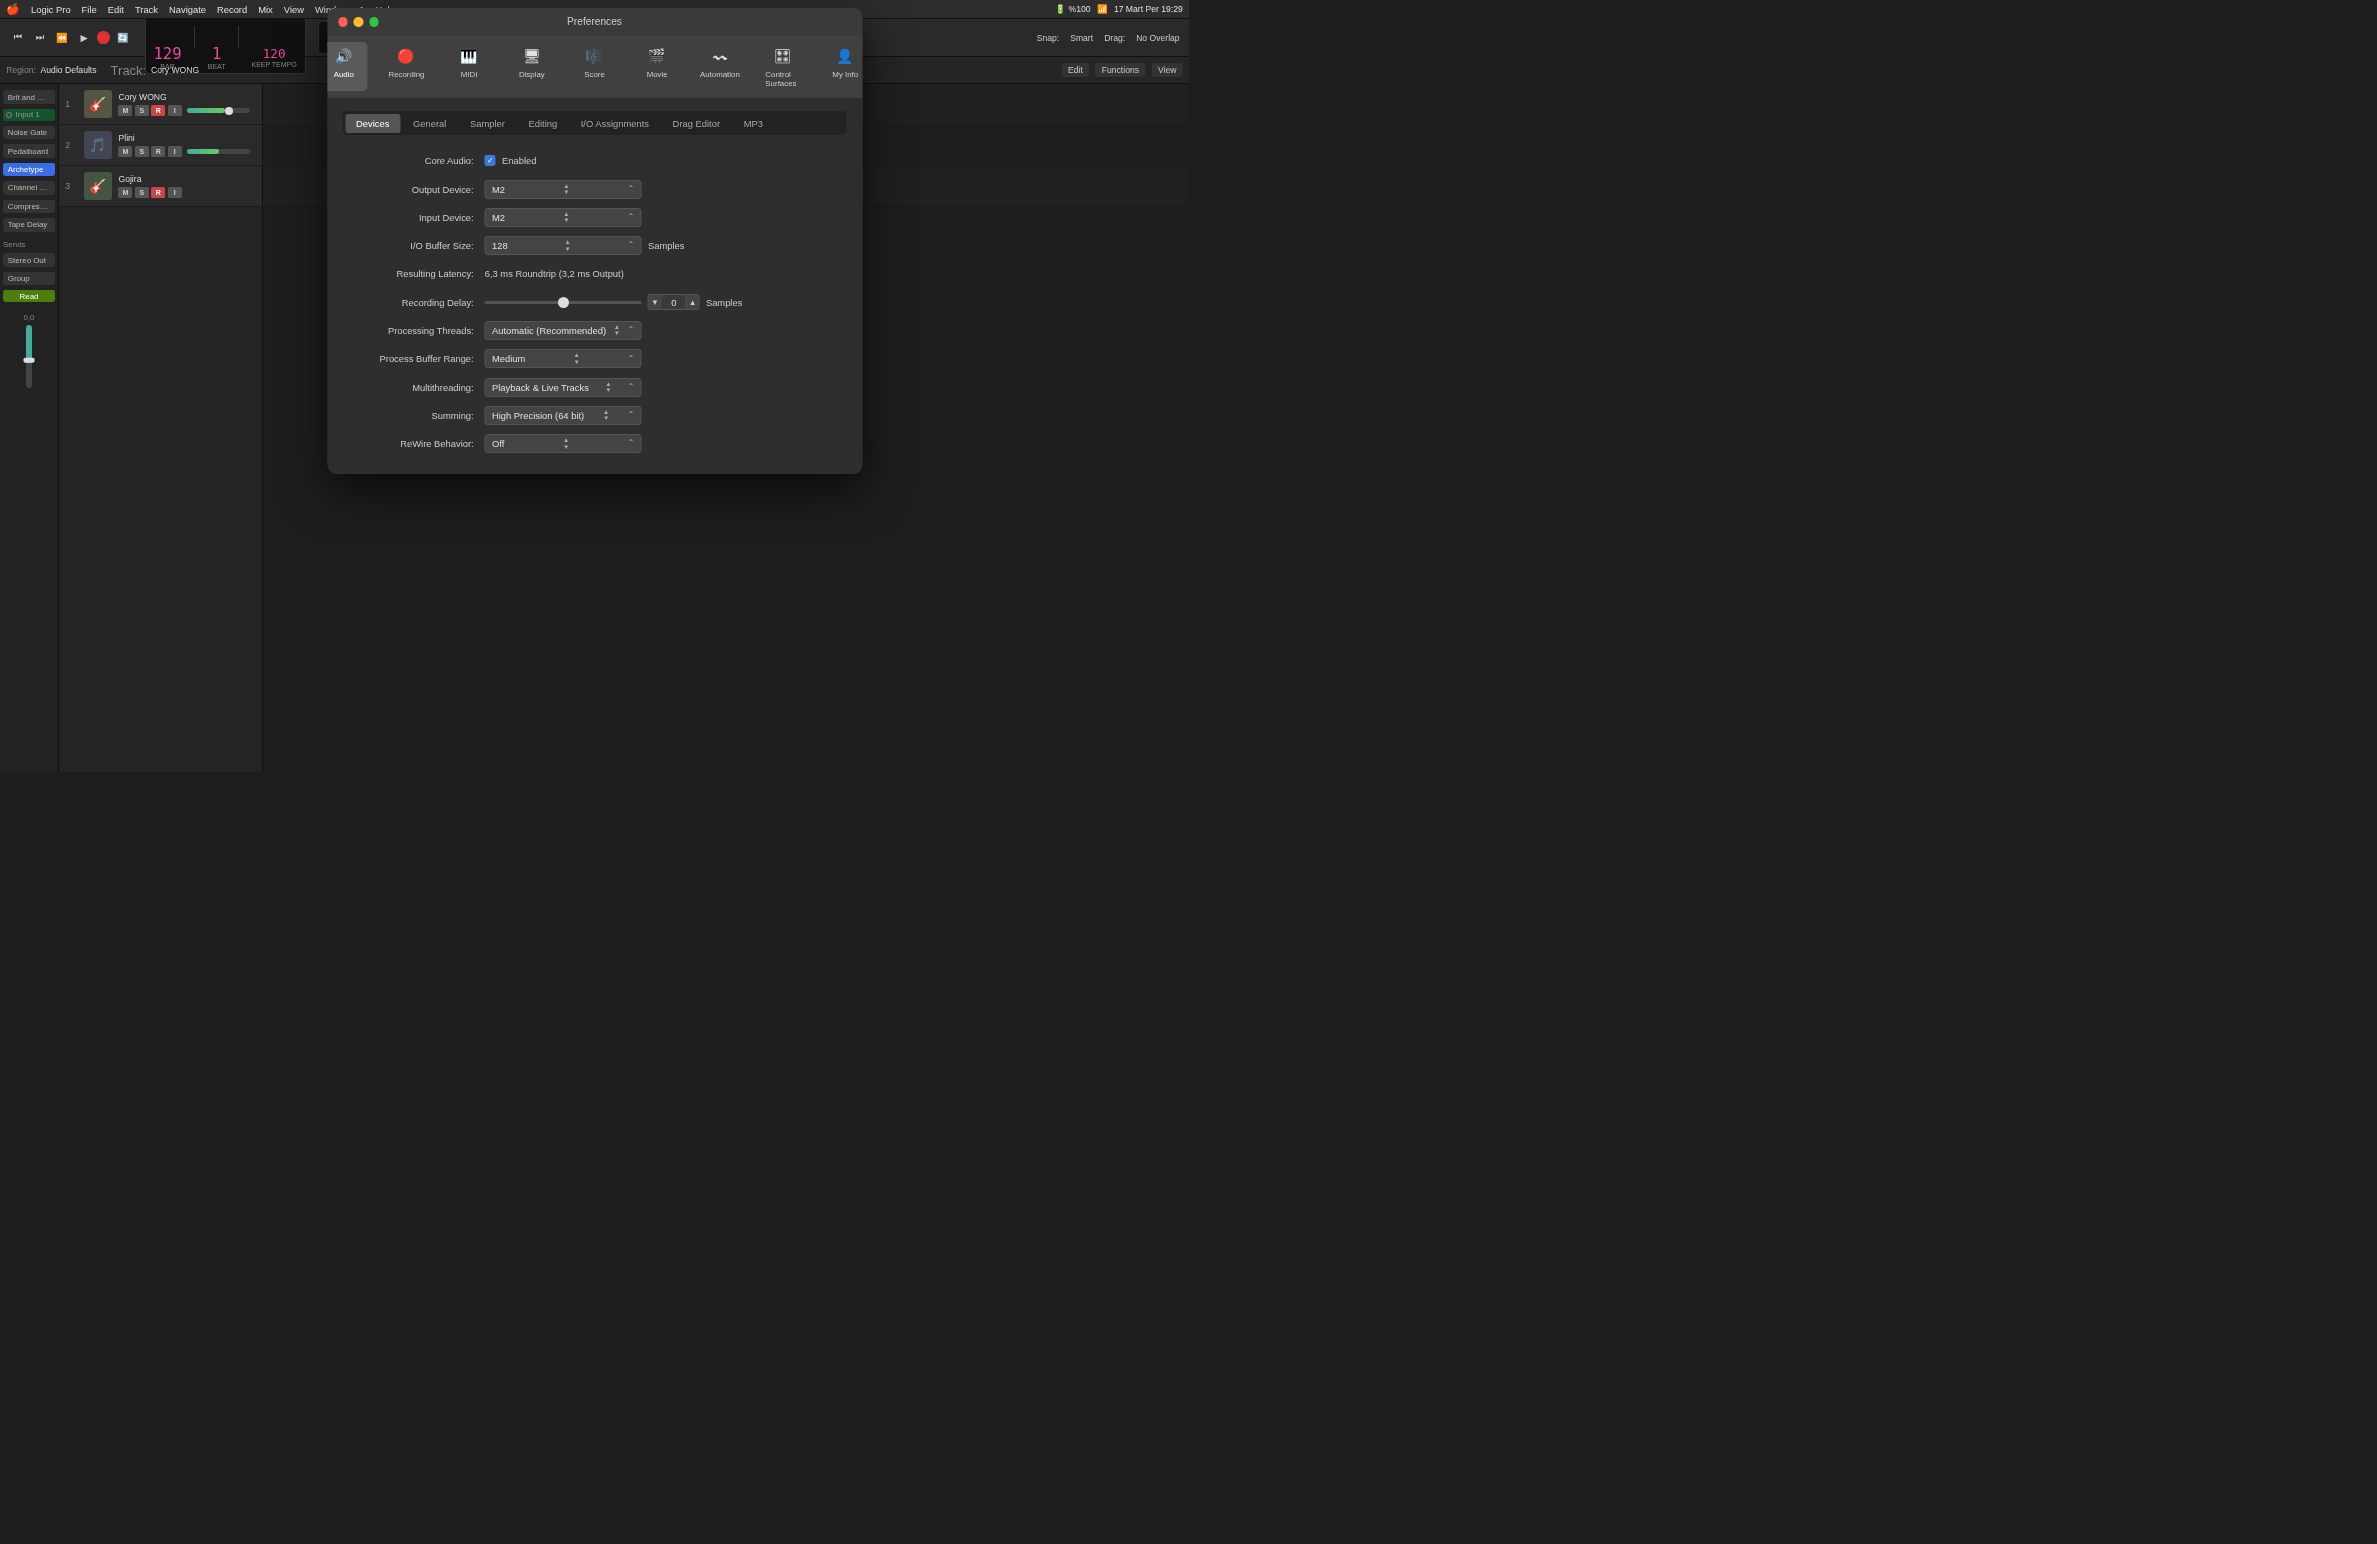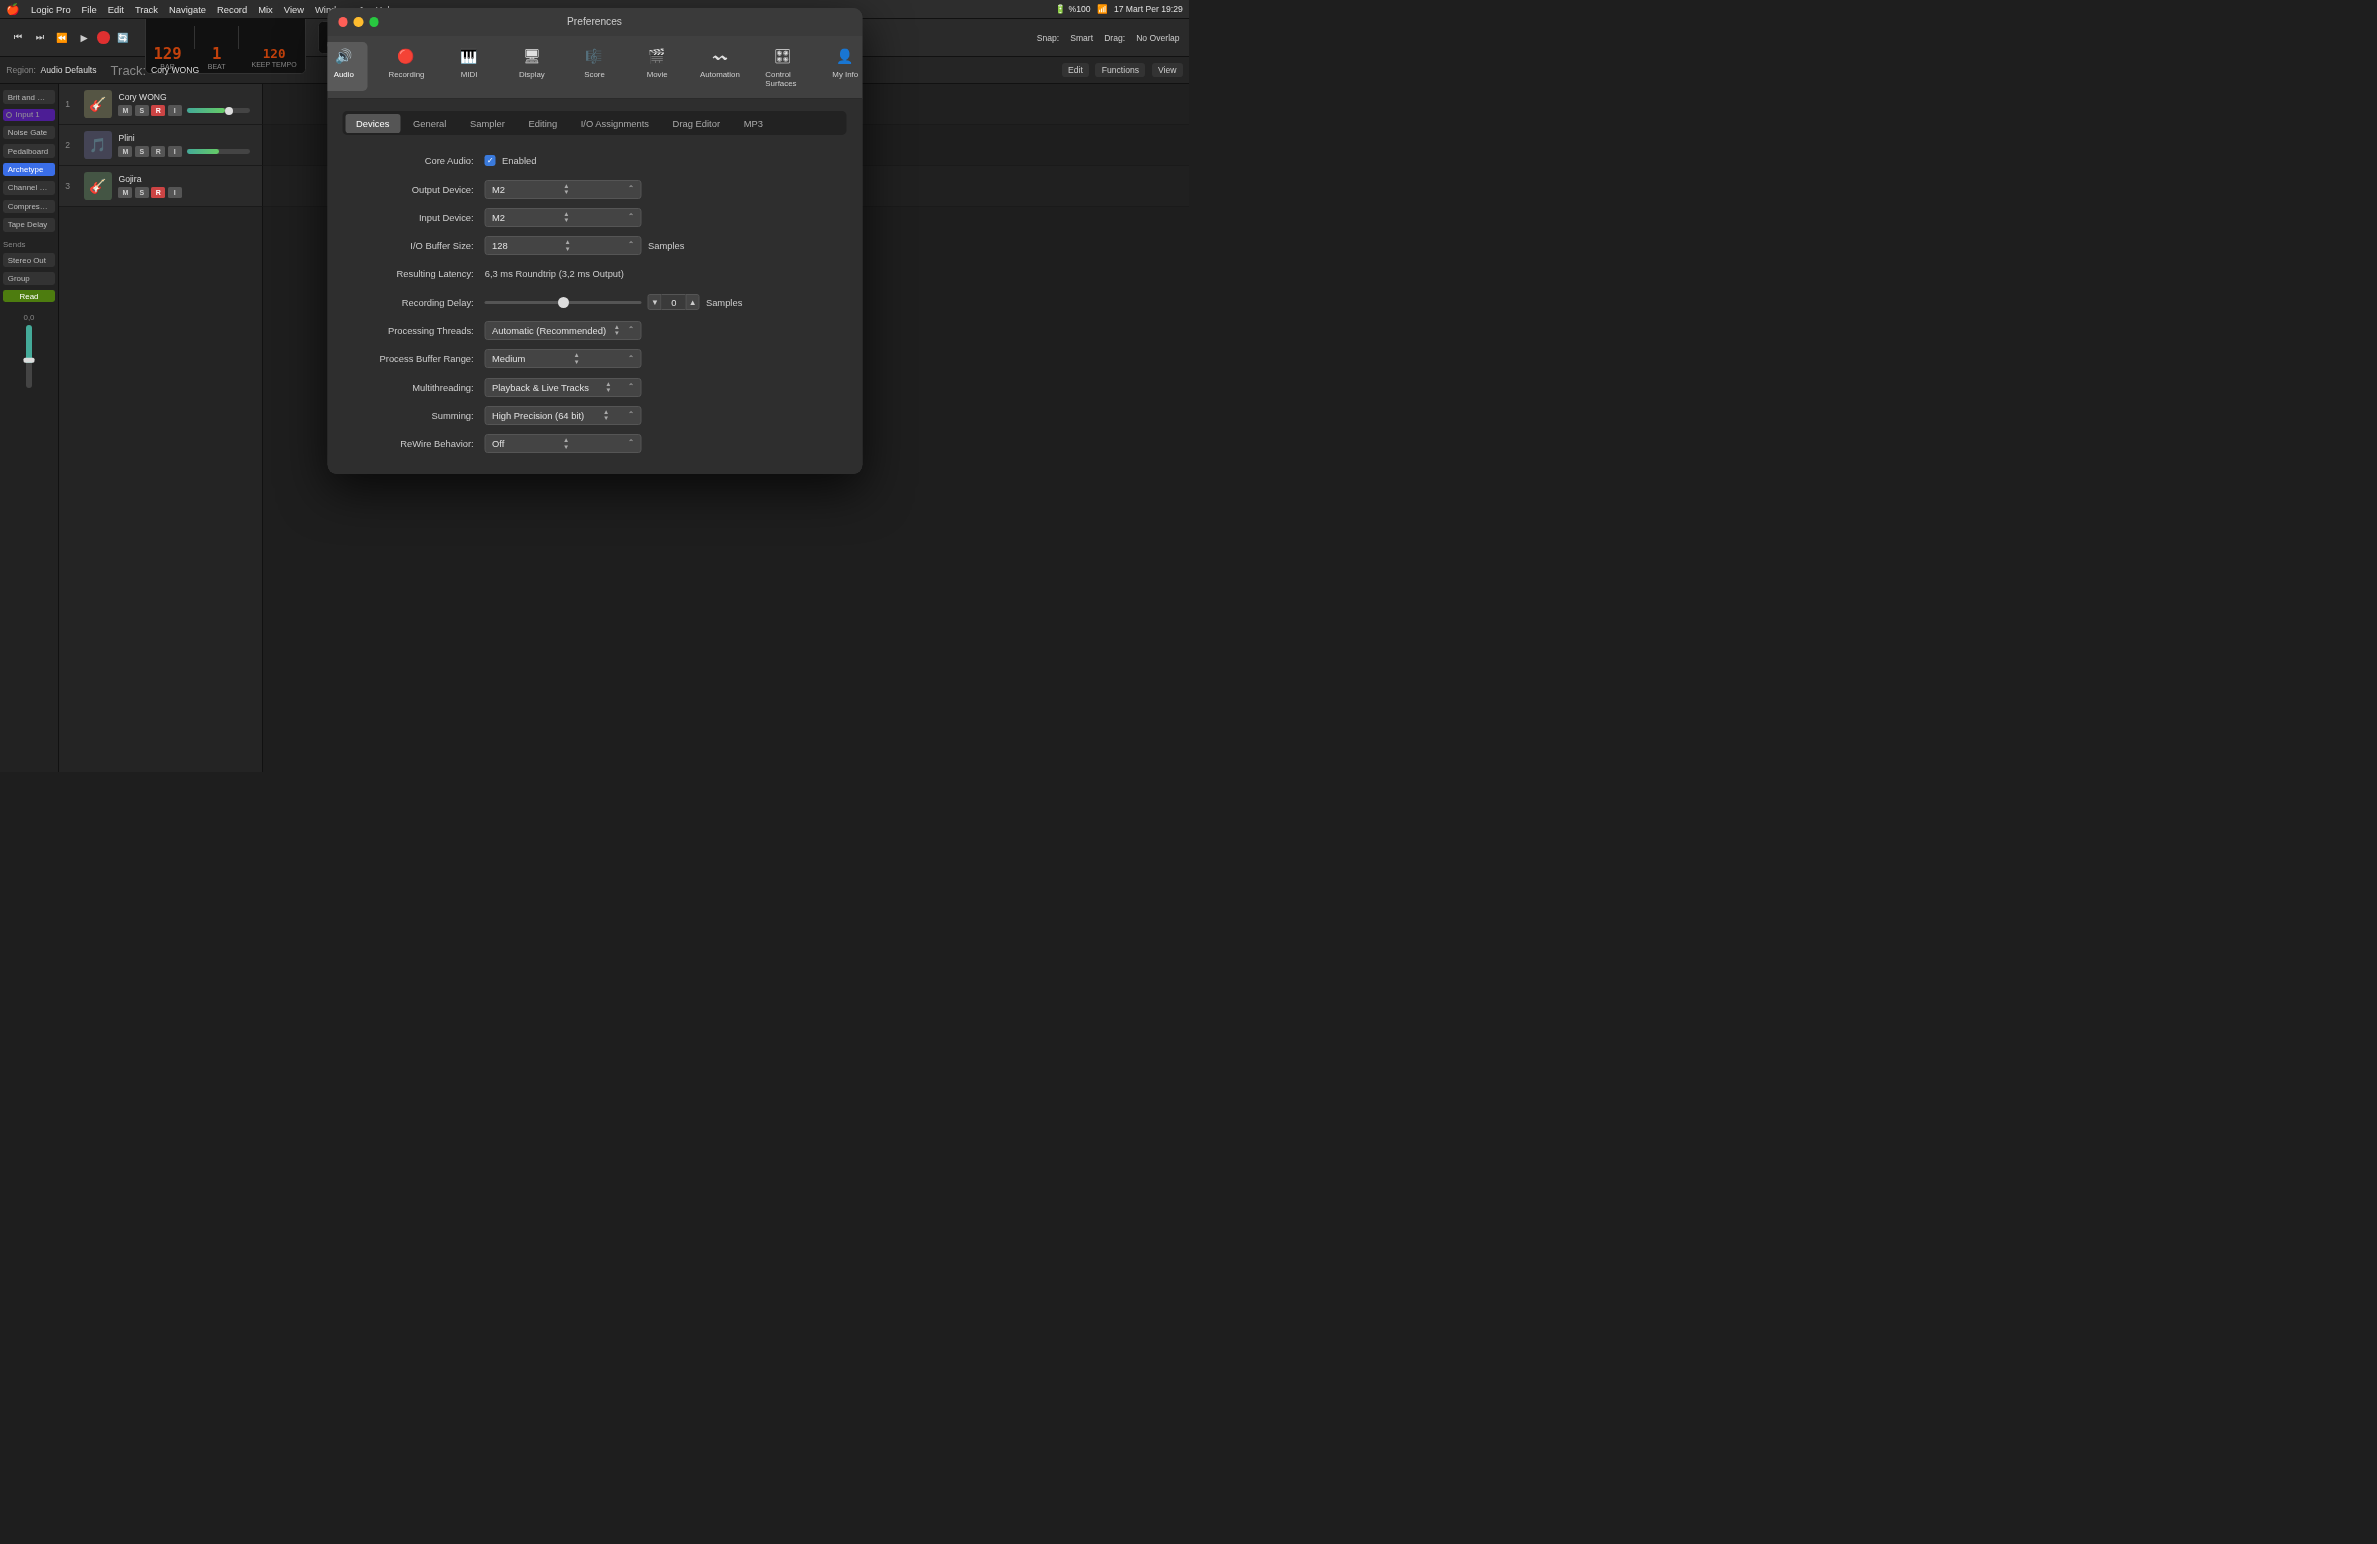--- a/index.html
+++ b/index.html
@@ -78,22 +78,22 @@
       display: flex;
       gap: 12.6px;
       align-items: center;
       margin: 0 6.3px;
     }
     .counter-section {
       text-align: center;
     }
     .counter-value {
       font-size: 15.7px;
-      font-weight: bold;
-      color: #c2410c;
+      font-weight: normal;
+      color: #ec4899;
       font-family: monospace;
       margin-top: 39px;
     }
     .counter-label {
       font-size: 7px;
       color: #888;
       text-transform: uppercase;
     }
     .counter-divider {
       width: 0.8px;
@@ -537,21 +537,21 @@
     <div class="stb-item">Edit</div>
     <div class="stb-item">Functions</div>
     <div class="stb-item">View</div>
   </div>
 </div>
 
 <div class="main-layout">
 
   <div class="left-panel">
     <div class="plugin-slot">Brit and Cl...</div>
-    <div style="background:#4c1d95; border-radius:2.4px; padding:1.6px 3.1px; font-size:7.9px; color:#999; display:flex; align-items:center; gap:3.1px;">
+    <div style="background:#14532d; border-radius:2.4px; padding:1.6px 3.1px; font-size:7.9px; color:#999; display:flex; align-items:center; gap:3.1px;">
       <span style="width:6.3px;height:6.3px;border-radius:50%;border:0.8px solid #888;display:inline-block;"></span>
       <span>Input 1</span>
     </div>
     <div class="plugin-slot">Noise Gate</div>
     <div class="plugin-slot">Pedalboard</div>
     <div class="plugin-slot active">Archetype</div>
     <div class="plugin-slot">Channel EQ</div>
     <div class="plugin-slot">Compressor</div>
     <div class="plugin-slot">Tape Delay</div>
     <div style="margin-top:3.1px; font-size:7.9px; color:#888;">Sends</div>

